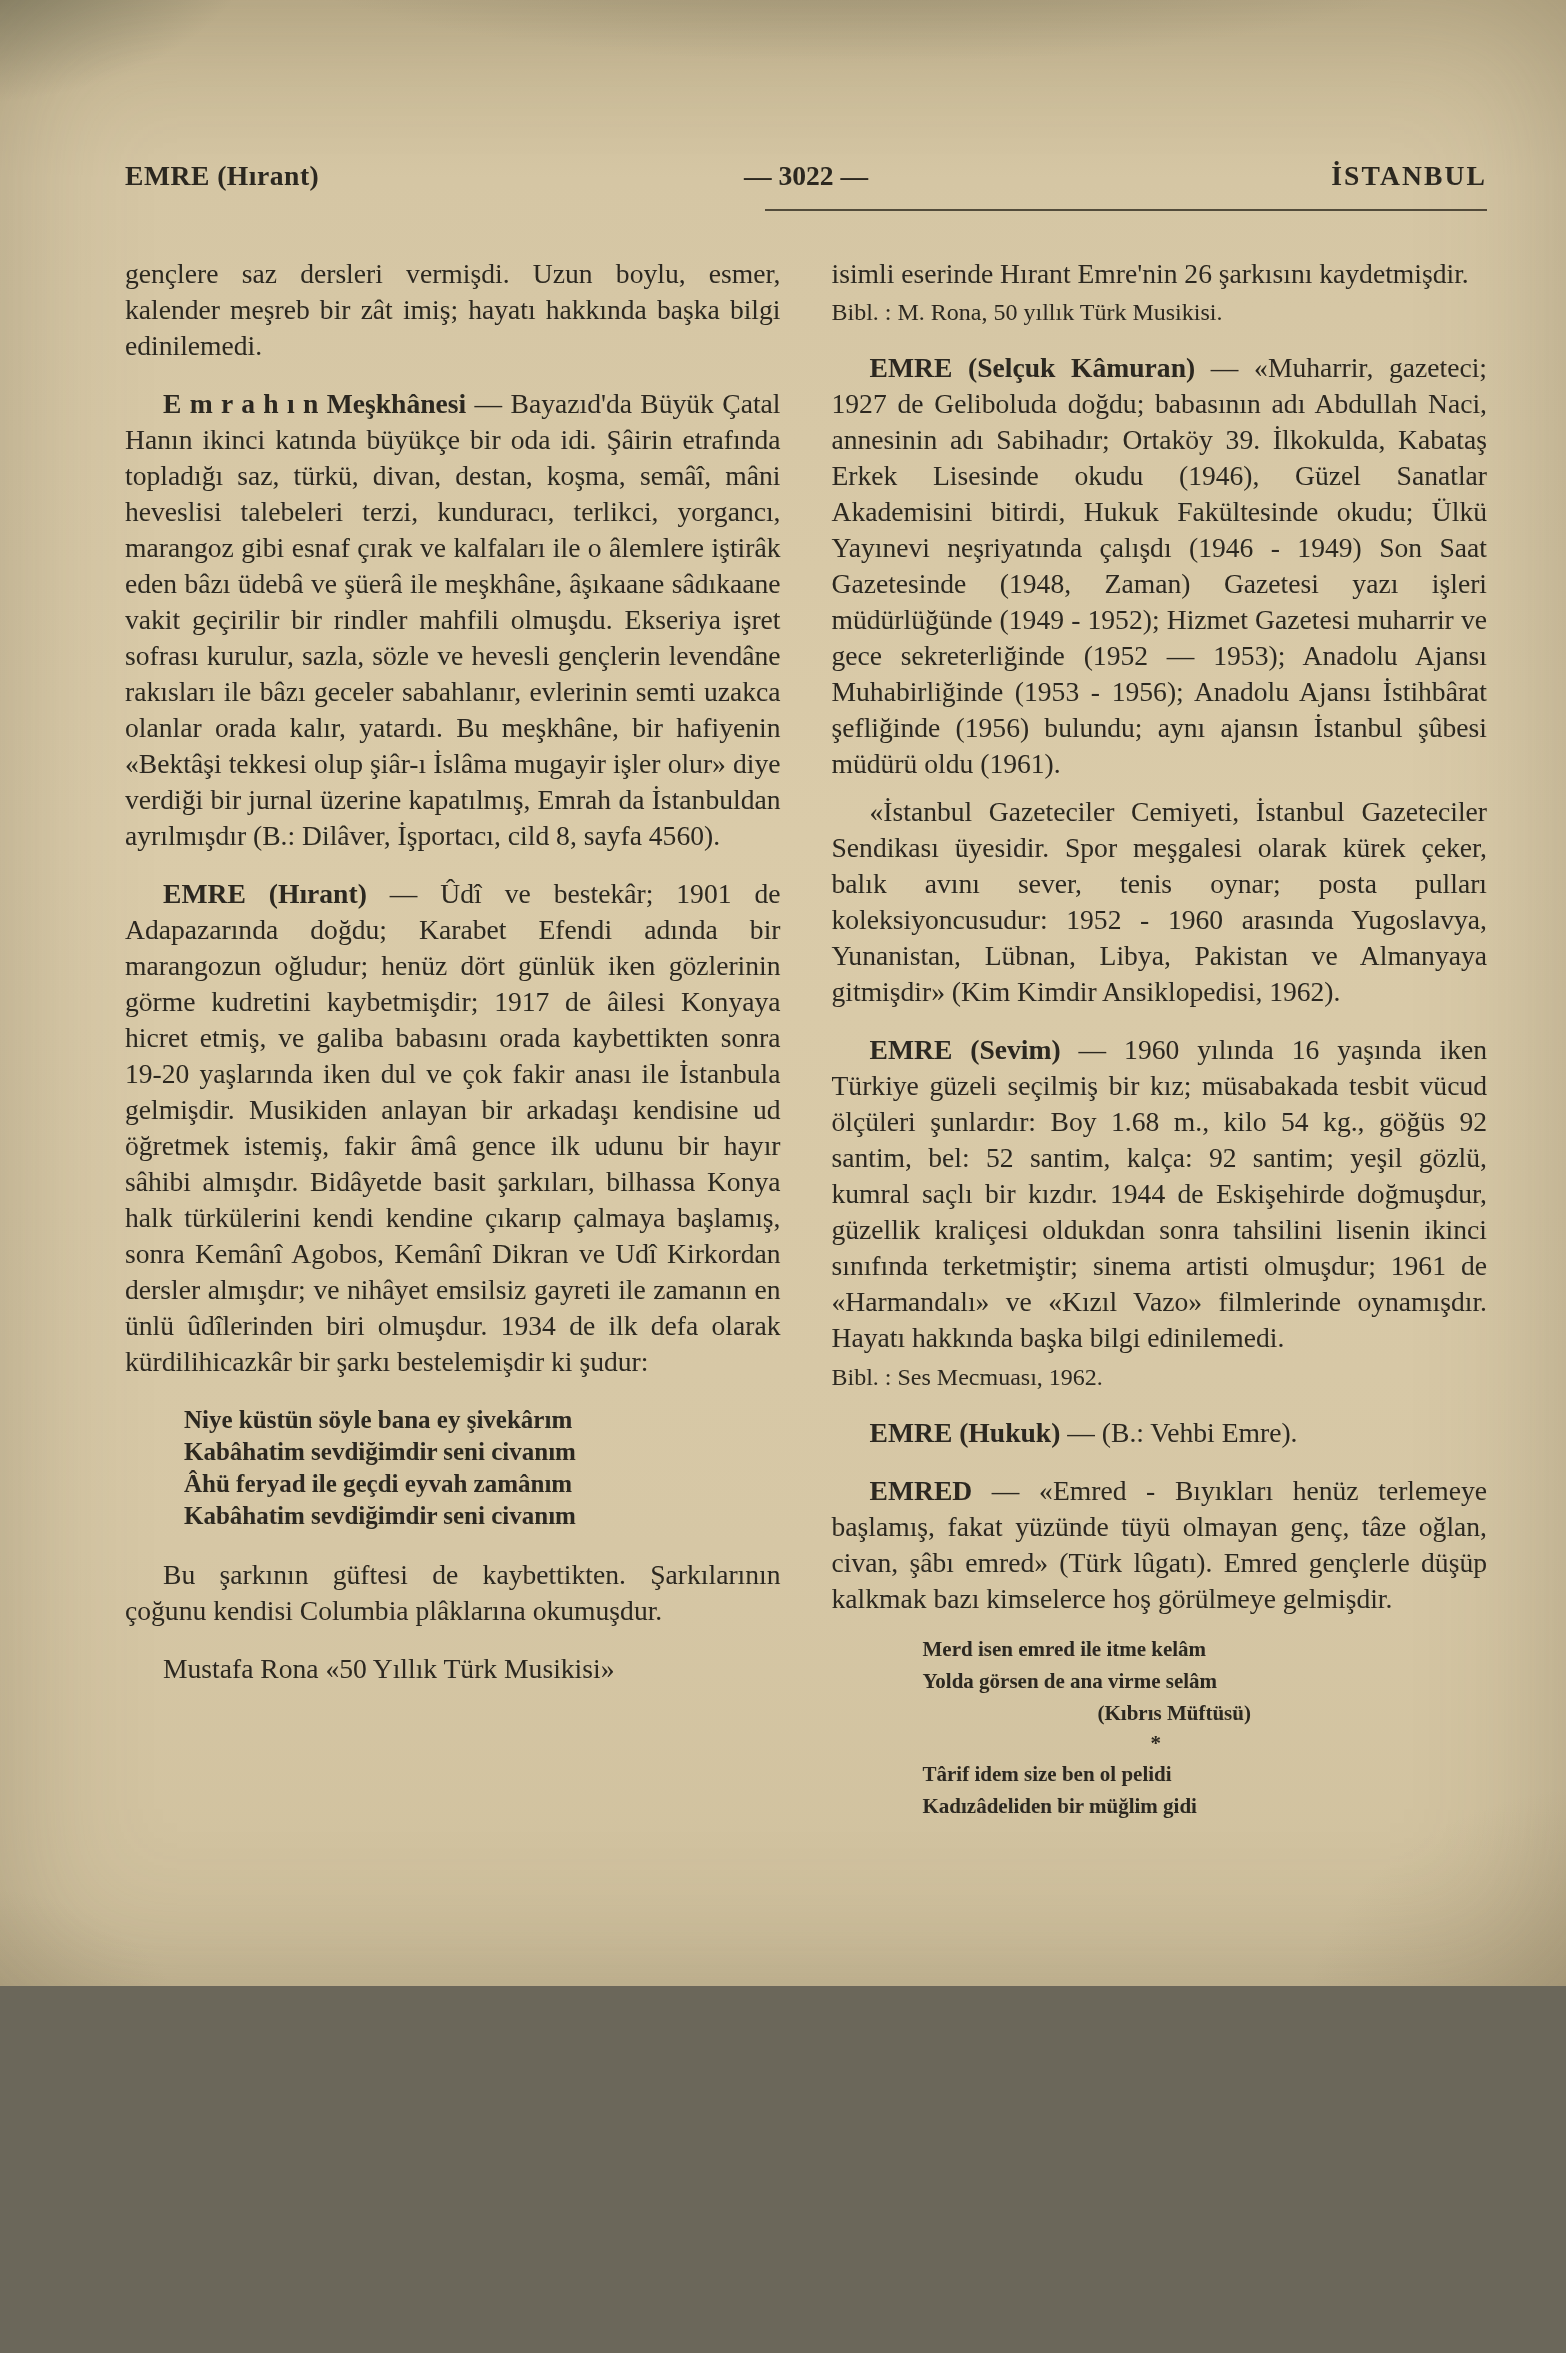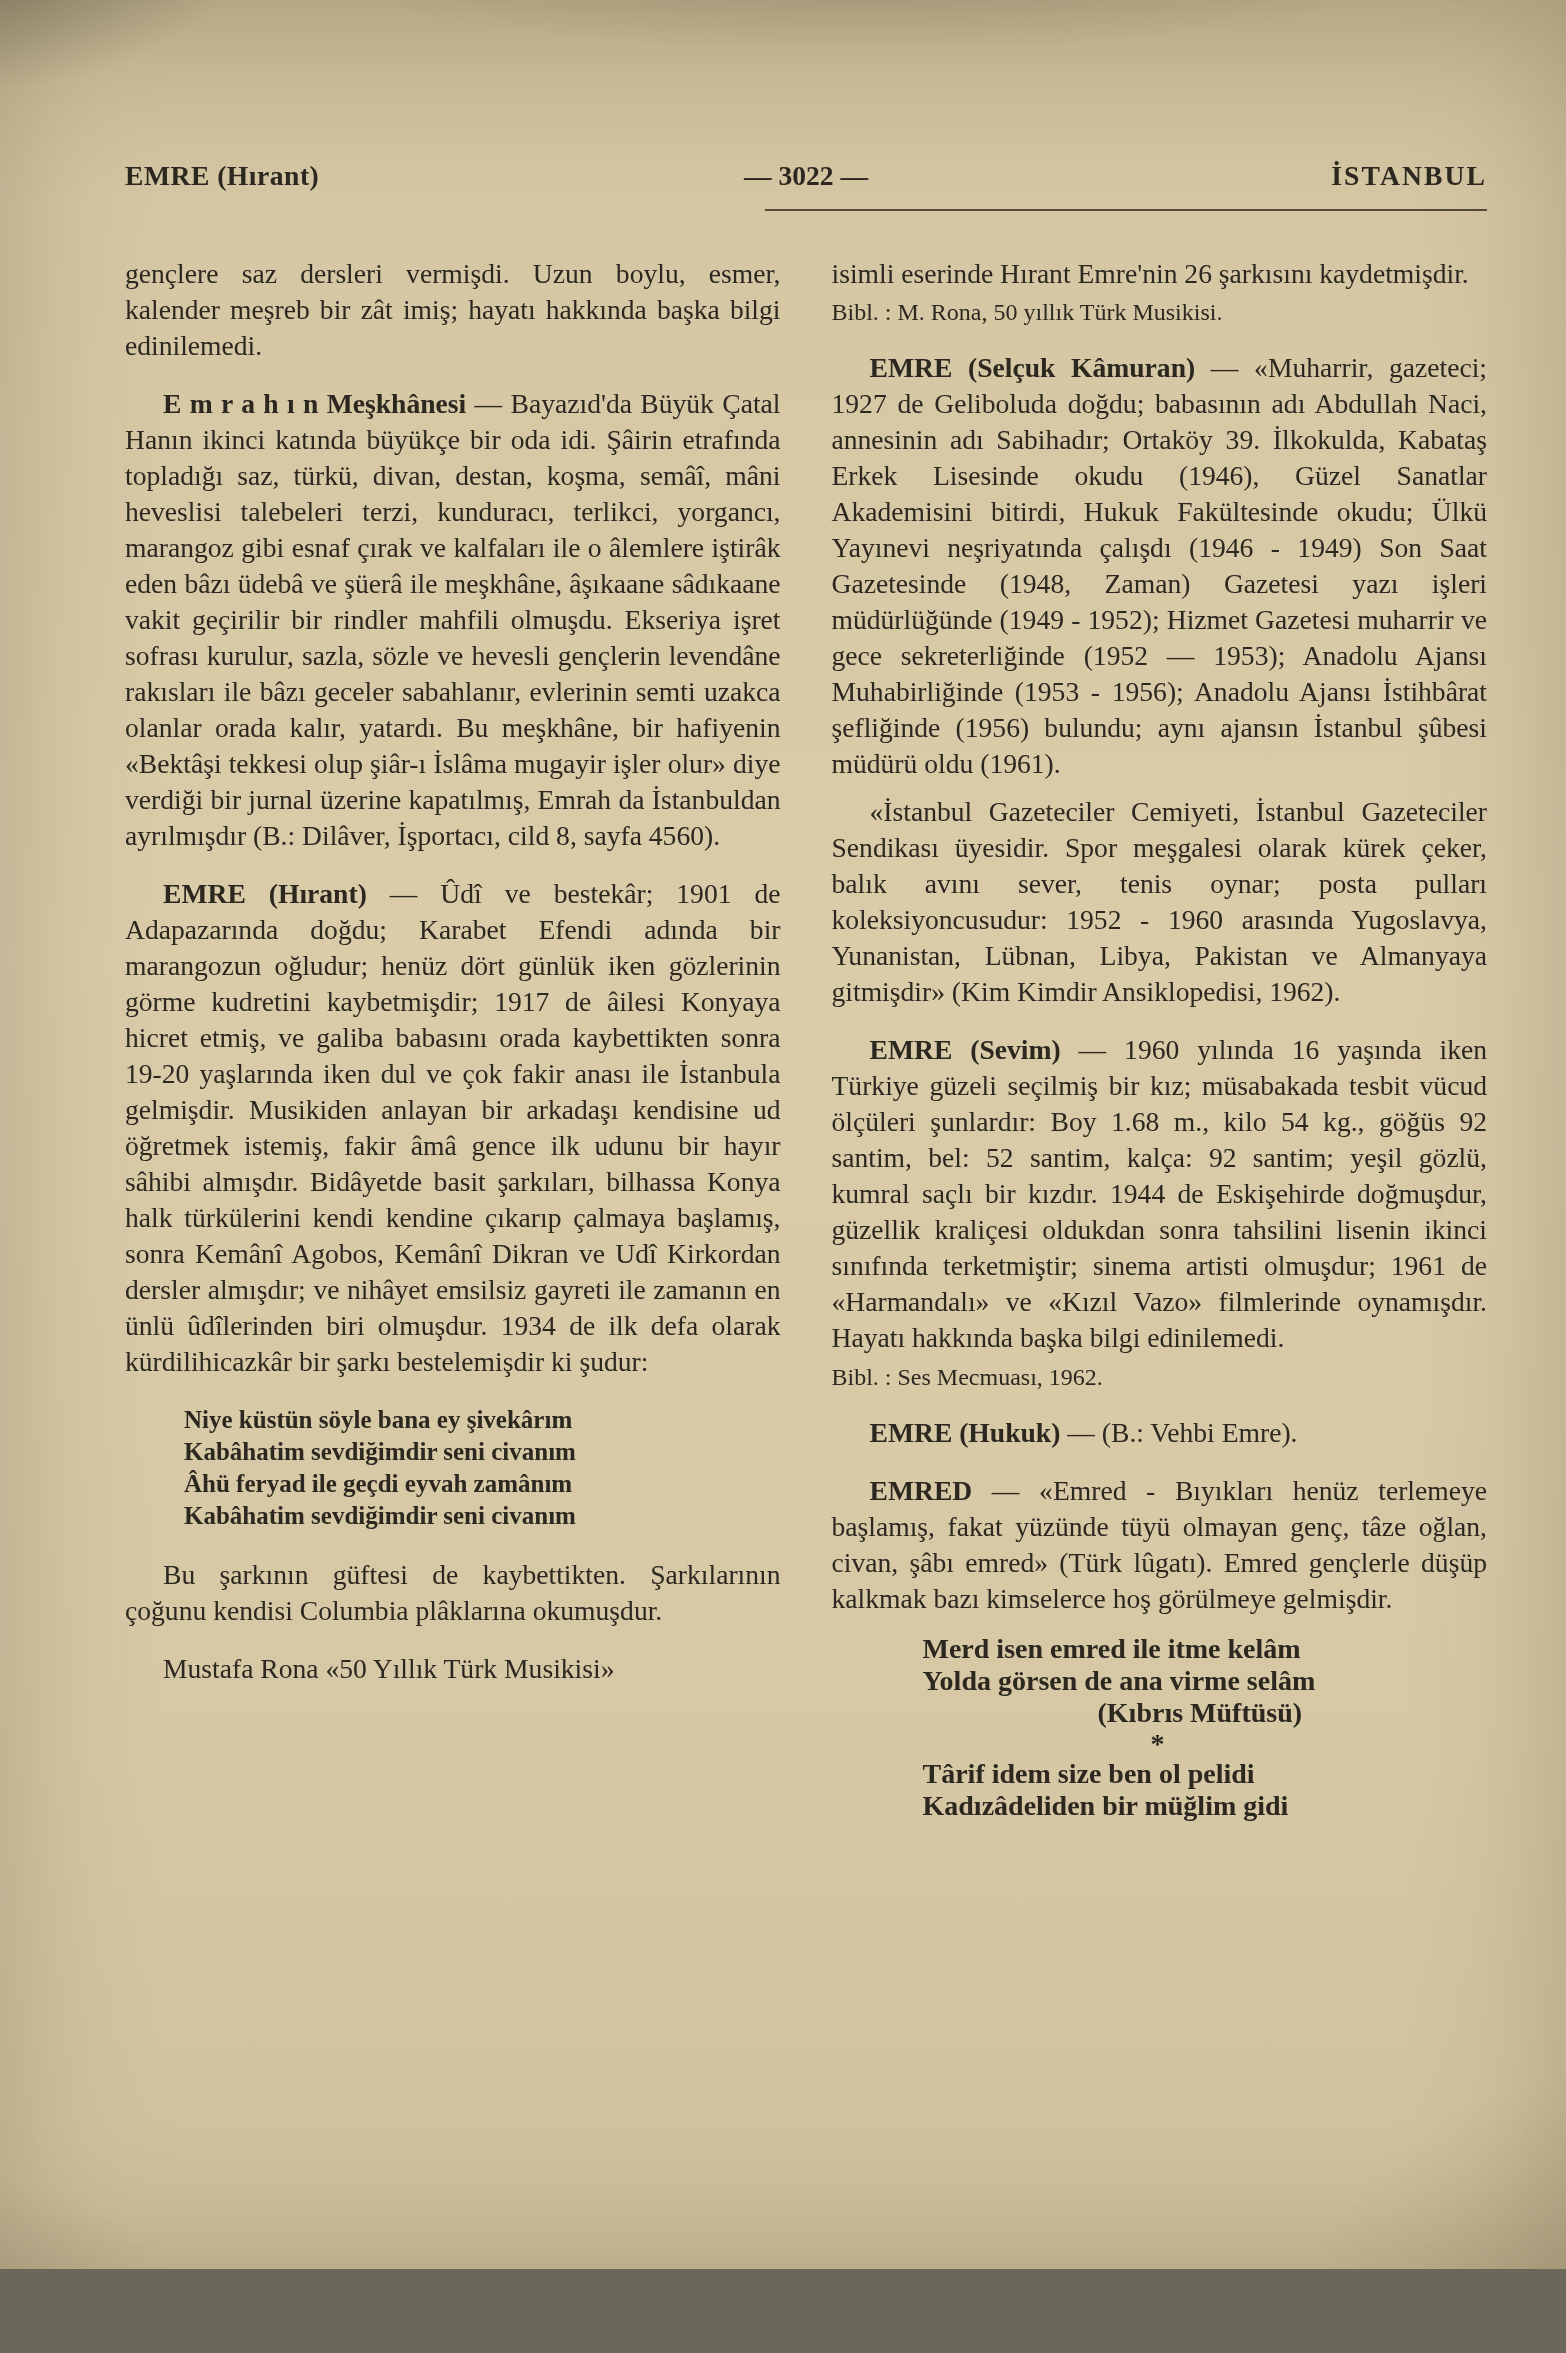--- a/index.html
+++ b/index.html
@@ -2,21 +2,21 @@
 <html lang="tr" style="font-size:8.5px"><head>
 <meta charset="utf-8">
 <title>EMRE (Hırant) — 5108 — İSTANBUL</title>
 <style>
   * { box-sizing: border-box; }
   html, body { margin: 0; padding: 0; background: #6b675a; }
 
   .page {
     position: relative;
     width: 1567px;
-    height: 2269px;
+    height: 1986px;
     overflow: hidden;
     background-color: #d6c7a5;
     background-image:
       radial-gradient(504px 297px at -3% -4%, rgba(55,64,50,.60), rgba(55,64,50,0) 62%),
       radial-gradient(848px 170px at 55% -3%, rgba(92,88,66,.32), rgba(92,88,66,0) 72%),
       radial-gradient(477px 371px at 103% 102%, rgba(118,102,72,.28), rgba(118,102,72,0) 65%),
       radial-gradient(371px 265px at -2% 103%, rgba(110,98,70,.22), rgba(110,98,70,0) 60%),
       linear-gradient(180deg, #c7b894 0%, #d5c6a4 9%, #dacba9 42%, #d6c7a5 78%, #cfc09d 100%);
     box-shadow: inset 0 0 148px rgba(82,72,50,.30);
     color: #2c2820;
@@ -69,21 +69,21 @@
     font-weight: bold;
     font-size: 25px;
     line-height: 32px;
     text-align: left;
   }
   .poem-line { white-space: nowrap; }
 
   .verse {
     margin: 16px 0 16px 91px;
     font-weight: bold;
-    font-size: 28px;
+    font-size: 21px;
     line-height: 32px;
     text-align: left;
   }
   .verse-line { white-space: nowrap; }
   .verse-attrib { margin-left: 175px; }
   .verse-star { margin-left: 228px; line-height: 29px; }
 </style>
 </head>
 <body>
 

